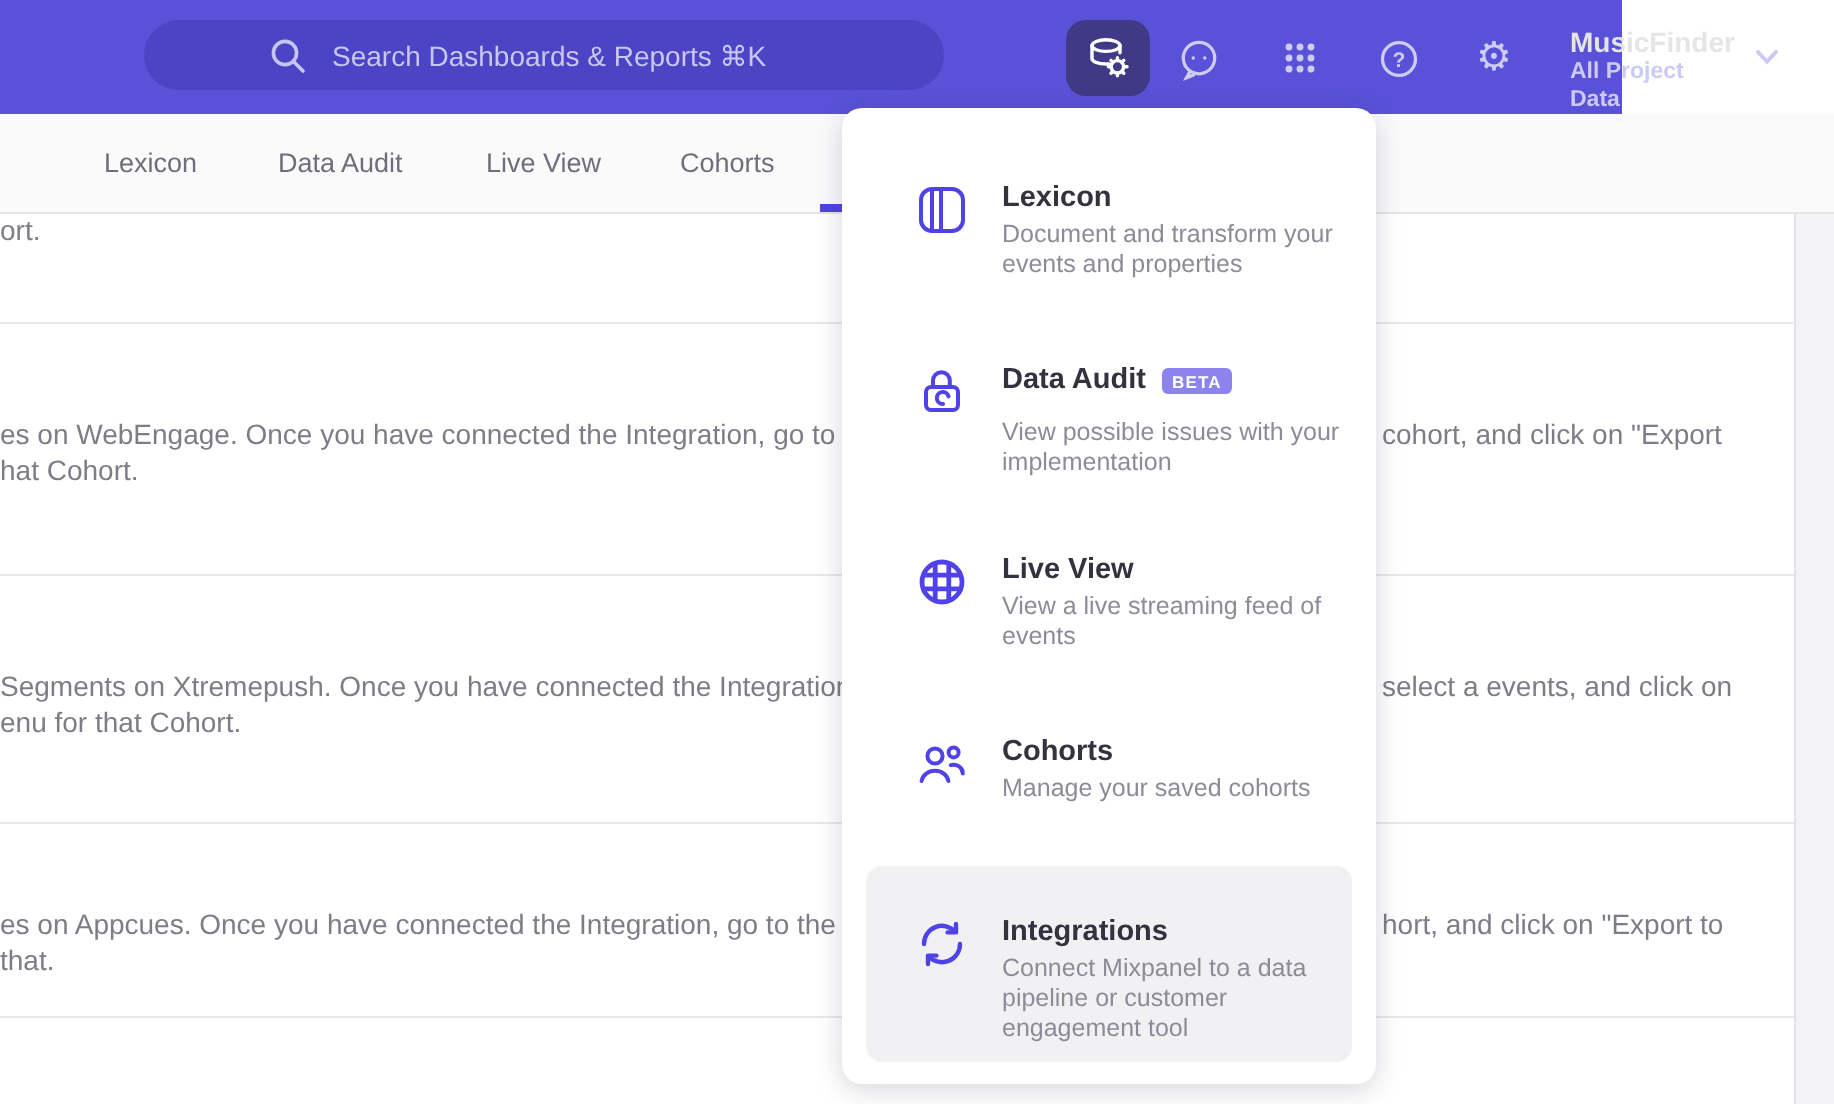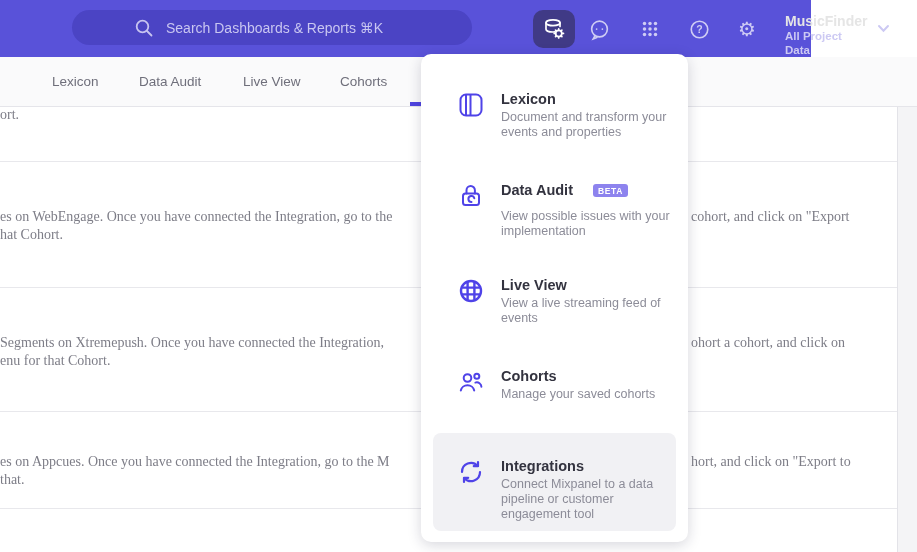--- a/index.html
+++ b/index.html
@@ -25,36 +25,36 @@
   .chevron{position:absolute;left:877px;top:24px;cursor:pointer;}
 
   
   .tabbar{position:absolute;left:0;top:57px;width:917px;height:49px;background:#fafafb;
           border-bottom:1px solid #e5e5ea;z-index:1;}
   .tab{position:absolute;top:17px;font-size:13.5px;color:#6f6f7b;cursor:pointer;white-space:nowrap;}
   .tab-underline{position:absolute;left:410px;top:102px;width:11px;height:4px;background:#4f44e0;z-index:2;}
 
   
   .content-text{position:absolute;font-size:14px;line-height:18px;color:#7d7d87;white-space:nowrap;
-                overflow:hidden;z-index:1;font-family:Liberation Serif, serif;}
+                overflow:hidden;z-index:1;}
   .divider{position:absolute;left:0;width:897px;height:1px;background:#e8e8ec;z-index:1;}
   .scroll-strip{position:absolute;left:897px;top:106px;width:20px;height:446px;background:#f4f4f6;
                 border-left:1px solid #e3e3e8;z-index:1;cursor:pointer;}
 
   
   .panel{position:absolute;left:421px;top:54px;width:267px;height:488px;background:#ffffff;
          border-radius:10px;box-shadow:0 3px 14px rgba(25,25,60,0.18);z-index:5;}
   .menu-highlight{position:absolute;left:12px;top:379px;width:243px;height:98px;border-radius:8px;
                   background:#f1f1f4;}
   .menu-item{position:absolute;left:12px;width:243px;display:flex;cursor:pointer;}
   .mi-icon{flex:0 0 26px;width:26px;height:26px;margin:2px 17px 0 25px;}
   .mi-text{flex:1;min-width:0;}
   .mi-title-row{display:flex;align-items:center;}
   .mi-title{font-size:14.5px;font-weight:bold;color:#33333f;line-height:18px;}
-  .mi-badge{margin-left:20px;background:#8d83ee;color:#ffffff;font-size:8.5px;font-weight:bold;
+  .mi-badge{margin-left:8px;background:#8d83ee;color:#ffffff;font-size:8.5px;font-weight:bold;
             letter-spacing:0.6px;border-radius:3px;padding:2px 5px 1px 5px;line-height:10px;}
   .mi-desc{font-size:12.5px;color:#8c8c98;line-height:15px;margin-top:2px;max-width:178px;}
   .mi-data-audit .mi-desc{margin-top:10px;}
 </style>
 </head>
 <body>
 
 <div class="stage">
 
   <div class="content-text" style="left:0;top:106px;width:420px;">ort.</div>
@@ -64,21 +64,21 @@
   <div>
     <div class="content-text" style="left:0;top:208px;width:421px;">es on WebEngage. Once you have connected the Integration, go to the</div>
     <div class="content-text" style="left:691px;top:208px;width:206px;">cohort, and click on "Export</div>
     <div class="content-text" style="left:0;top:226px;width:421px;">hat Cohort.</div>
   </div>
 
   <div class="divider" style="top:287px"></div>
 
   <div>
     <div class="content-text" style="left:0;top:334px;width:421px;">Segments on Xtremepush. Once you have connected the Integration,</div>
-    <div class="content-text" style="left:691px;top:334px;width:206px;">ohort a cohort, and click on</div>
+    <div class="content-text" style="left:691px;top:334px;width:206px;">select a events, and click on</div>
     <div class="content-text" style="left:0;top:352px;width:421px;">enu for that Cohort.</div>
   </div>
 
   <div class="divider" style="top:411px"></div>
 
   <div>
     <div class="content-text" style="left:0;top:453px;width:421px;">es on Appcues. Once you have connected the Integration, go to the M</div>
     <div class="content-text" style="left:691px;top:453px;width:206px;">hort, and click on "Export to</div>
     <div class="content-text" style="left:0;top:471px;width:421px;">that.</div>
   </div>

